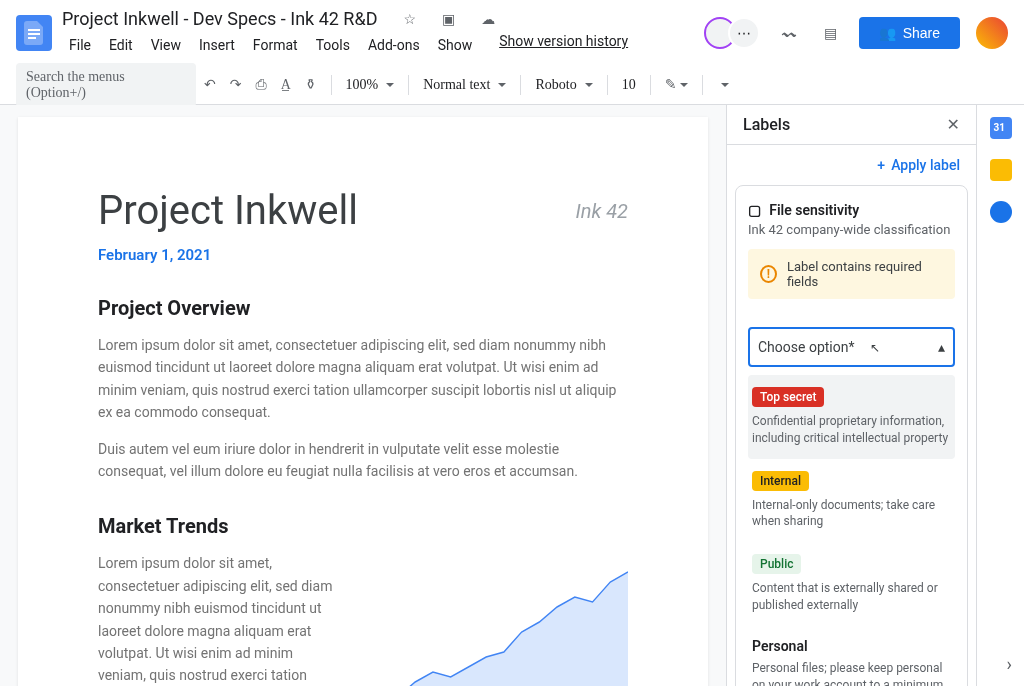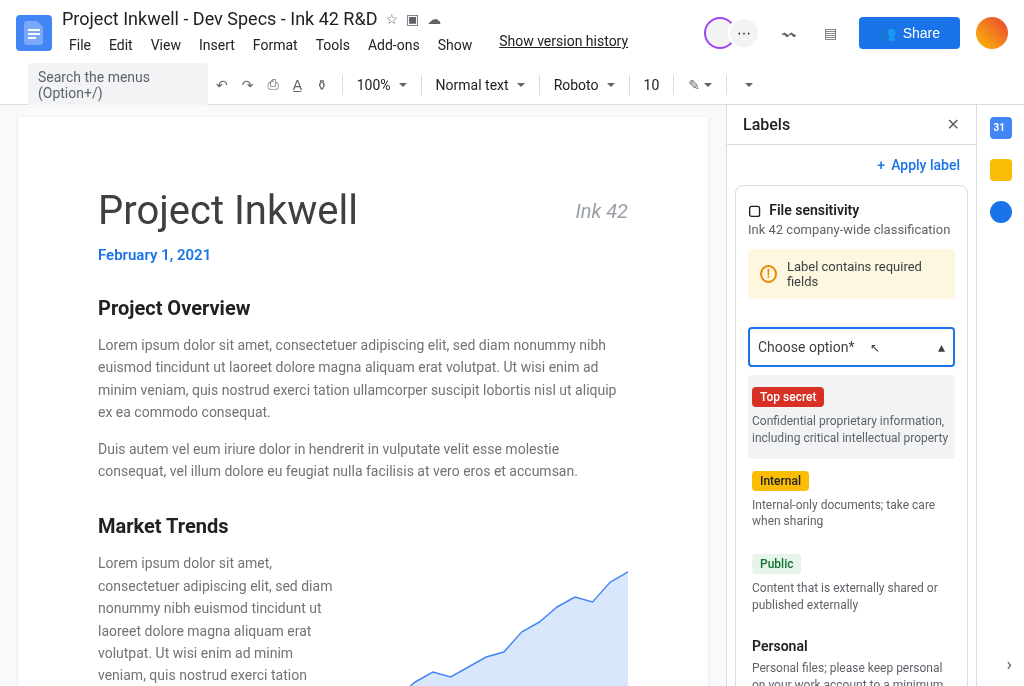--- a/index.html
+++ b/index.html
@@ -2,35 +2,35 @@
 <html><head>
 <meta charset="utf-8">
 <style>
 * { box-sizing: border-box; margin: 0; padding: 0; }
 body { font-family: 'Google Sans', Roboto, Arial, sans-serif; background: #fff; width: 1024px; height: 686px; overflow: hidden; font-size: 14px; color: #202124; }
 
 .header { display: flex; align-items: center; padding: 8px 16px; }
 .doc-icon { width: 36px; height: 36px; background: #4285f4; border-radius: 4px; display: flex; align-items: center; justify-content: center; margin-right: 10px; }
 .doc-icon svg { fill: #fff; }
 .title-area { flex: 1; }
-.title-row { display: flex; align-items: center; gap: 8px; }
+.title-row { display: flex; align-items: center; gap: 26px; }
 .doc-title { font-size: 18px; color: #202124; }
 .star, .folder, .cloud { color: #5f6368; cursor: pointer; }
 .menu-bar { display: flex; gap: 4px; margin-top: 4px; }
 .menu-item { padding: 4px 7px; color: #202124; cursor: pointer; border-radius: 4px; font-size: 14px; }
 .version-link { text-decoration: underline; color: #202124; margin-left: 16px; cursor: pointer; }
 .header-right { display: flex; align-items: center; gap: 16px; }
 .avatar-group { display: flex; }
 .avatar { width: 32px; height: 32px; border-radius: 50%; background: #f1f3f4; border: 2px solid #fff; margin-left: -8px; display: flex; align-items: center; justify-content: center; }
 .avatar.purple { border: 2px solid #a142f4; }
 .share-btn { background: #1a73e8; color: #fff; padding: 8px 20px; border-radius: 4px; border: none; cursor: pointer; display: flex; align-items: center; gap: 6px; font-size: 14px; font-weight: 500; }
 .icon-btn { color: #5f6368; cursor: pointer; padding: 6px; }
 .profile { width: 32px; height: 32px; border-radius: 50%; background: linear-gradient(45deg,#fbbc04,#ea4335); }
 
-.toolbar { display: flex; align-items: center; padding: 4px 28px; border-bottom: 1px solid #dadce0; gap: 2px; height: 40px; }
+.toolbar { display: flex; align-items: center; padding: 4px 16px; border-bottom: 1px solid #dadce0; gap: 2px; height: 40px; font-family: Liberation Serif, serif; }
 .search-menus { background: #f1f3f4; border-radius: 4px; padding: 6px 10px; color: #5f6368; flex: 0 0 180px; font-size: 14px; }
 .tool-sep { width: 1px; height: 20px; background: #dadce0; margin: 0 6px; }
 .tool-btn { padding: 6px; color: #5f6368; cursor: pointer; border-radius: 4px; display: flex; align-items: center; }
 .tool-dropdown { display: flex; align-items: center; padding: 4px 6px; color: #202124; cursor: pointer; gap: 4px; font-size: 14px; }
 .caret { border-left: 4px solid transparent; border-right: 4px solid transparent; border-top: 4px solid #5f6368; margin-left: 4px; }
 
 .main { display: flex; height: calc(686px - 96px); }
 .canvas { flex: 1; background: #f8f9fa; overflow: hidden; padding: 12px 0 0 0; }
 .page { background: #fff; width: 690px; margin: 0 auto; padding: 70px 80px; box-shadow: 0 1px 3px rgba(0,0,0,0.1); min-height: 900px; }
 .doc-h1 { font-size: 40px; font-weight: 400; color: #3c4043; display: flex; align-items: center; justify-content: space-between; }

